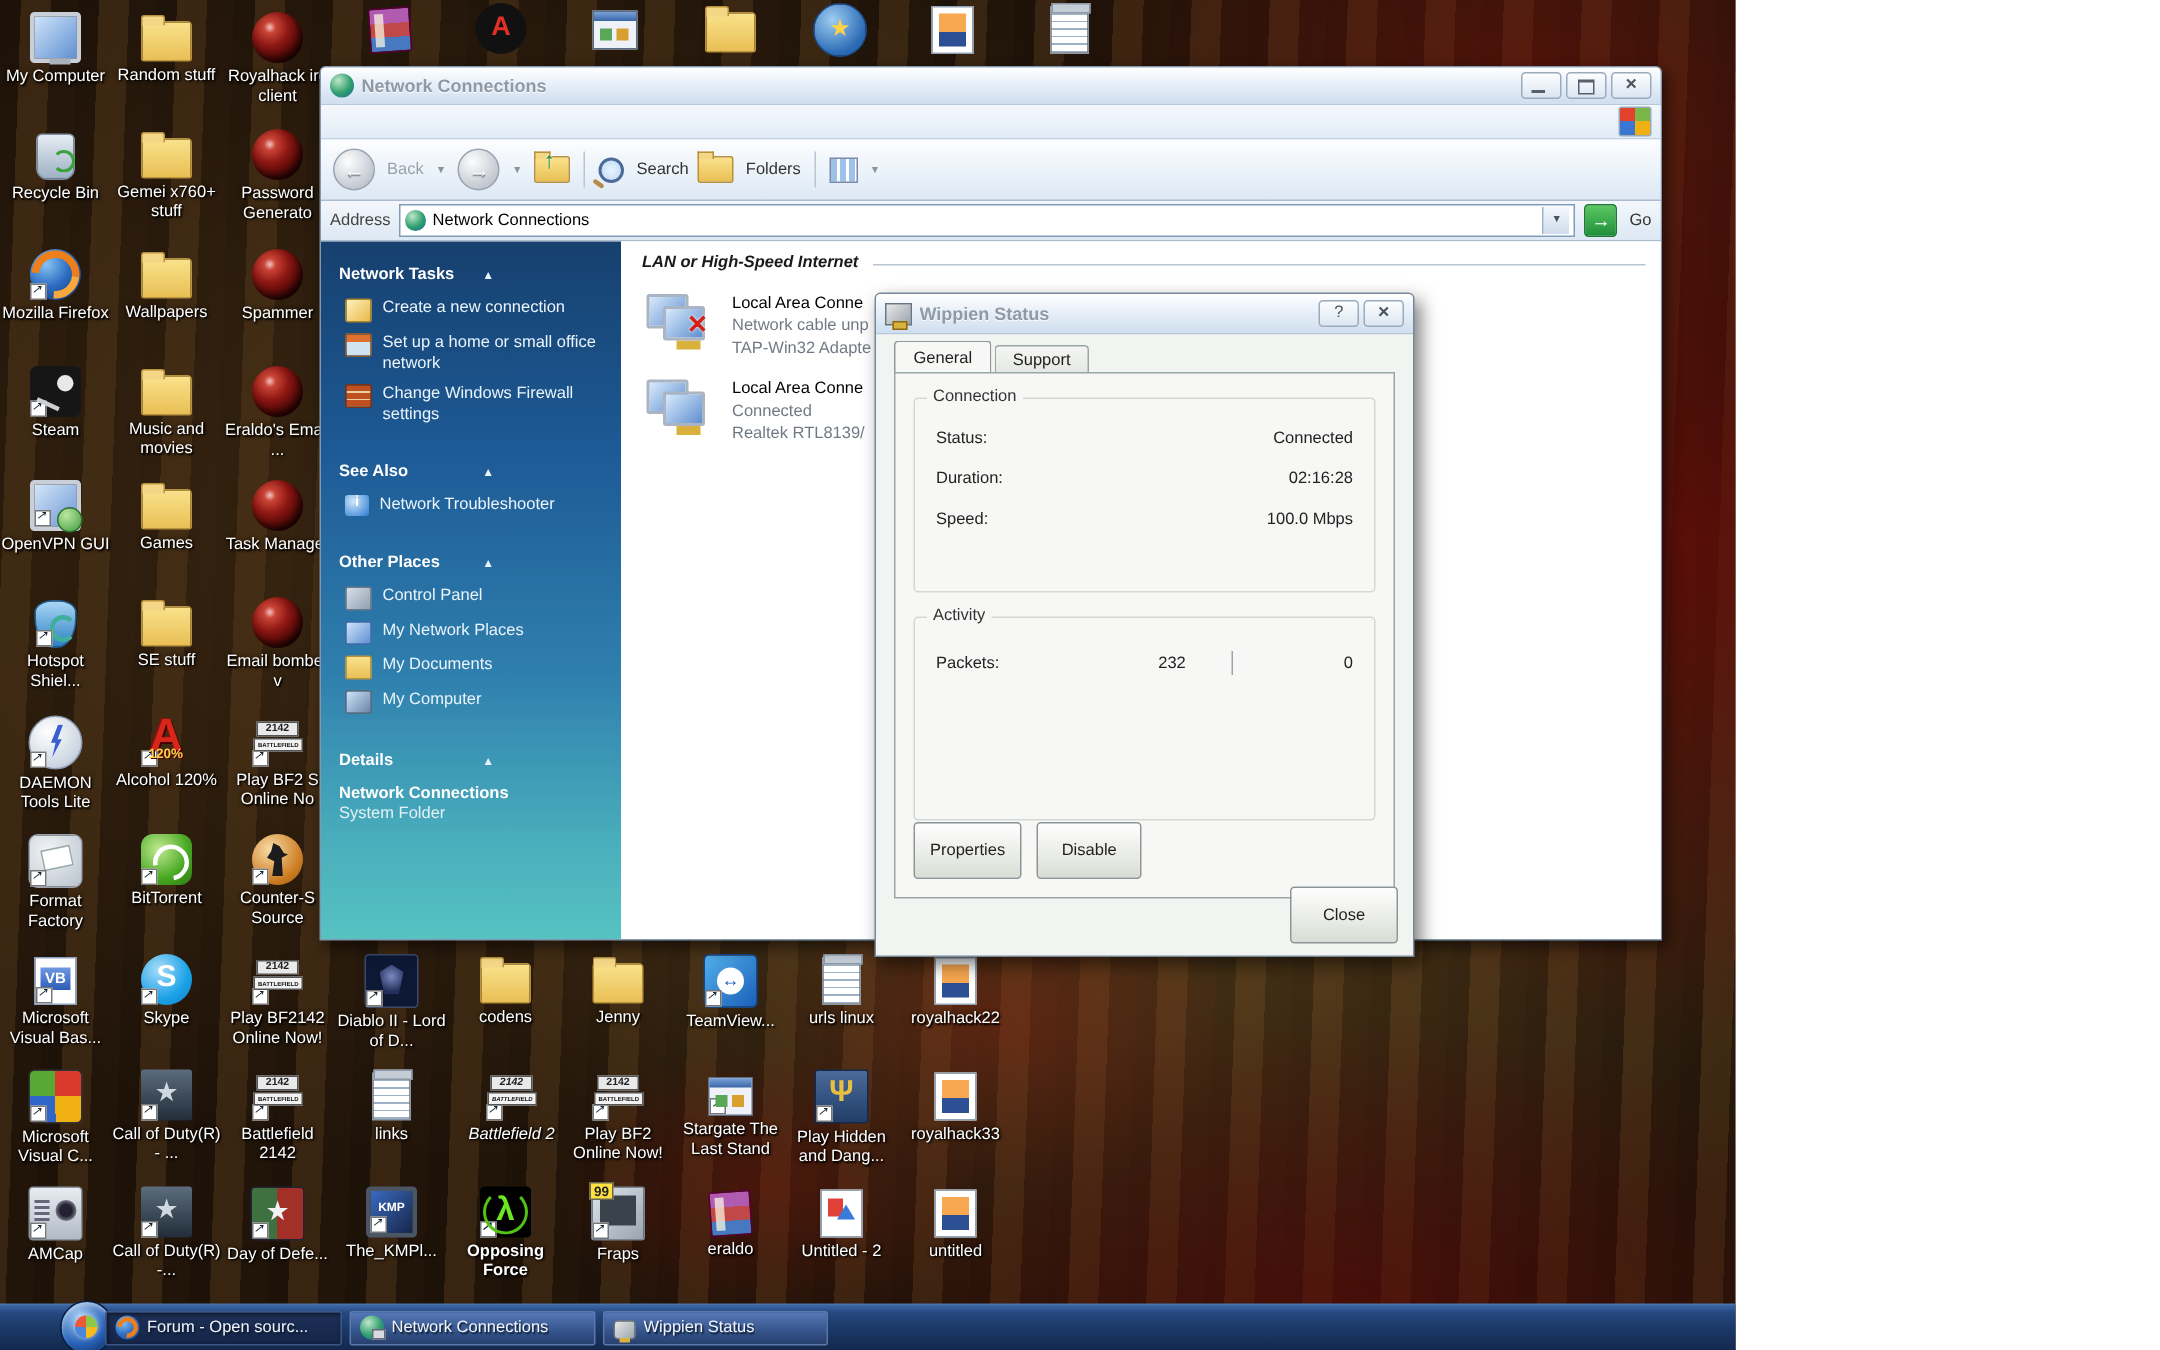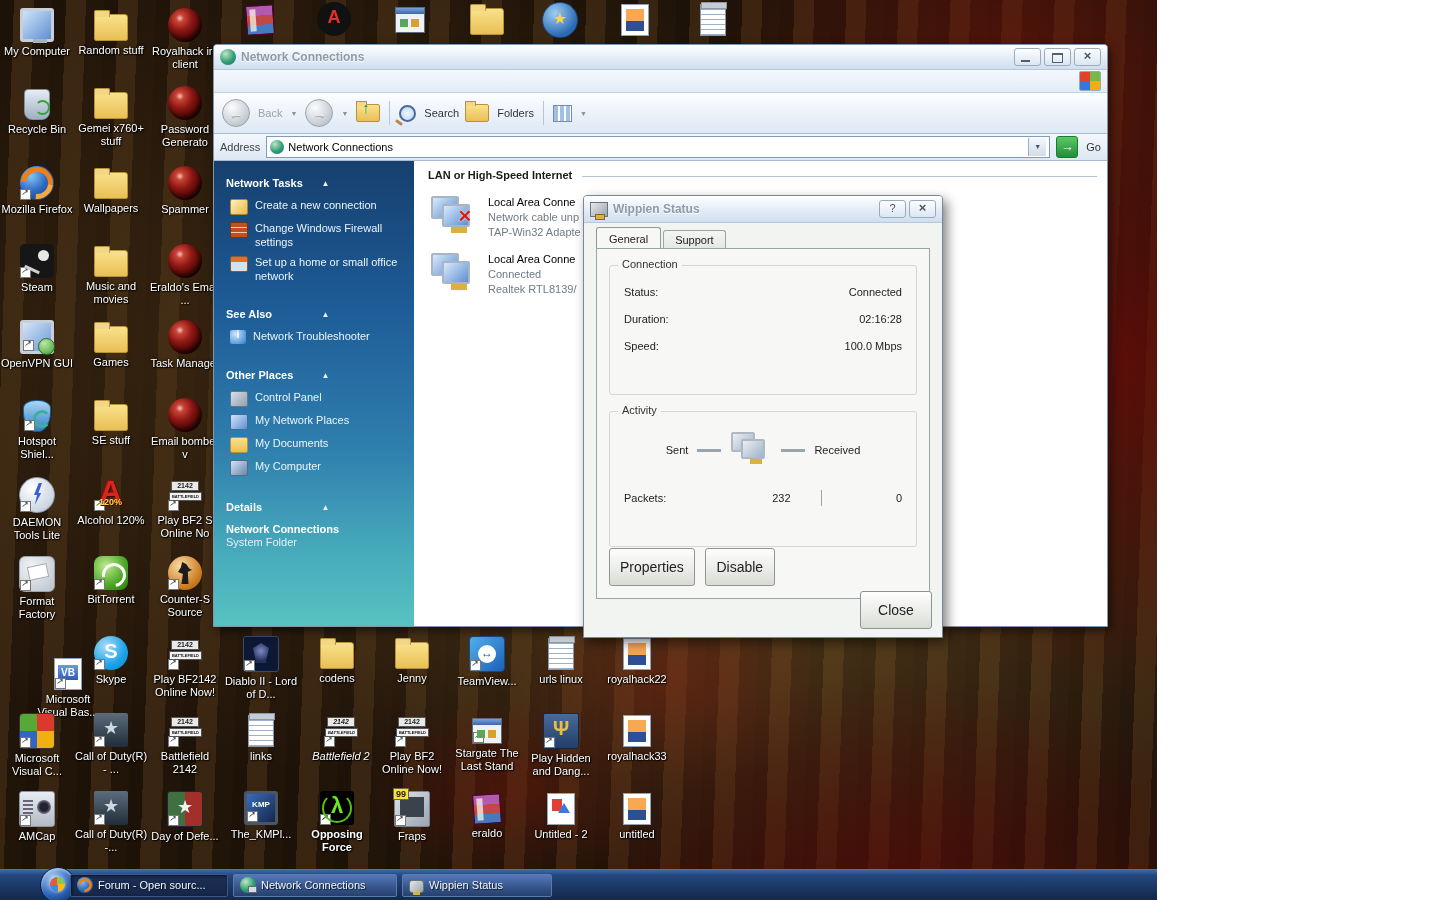--- a/index.html
+++ b/index.html
@@ -164,21 +164,21 @@
   .si-info::before{content:"i";position:absolute;left:0;top:-1px;width:100%;text-align:center;color:#fff;font-size:10px;font-weight:bold;}
   .si-cpanel{background:linear-gradient(135deg,#d8e0e8,#8fa0b0);border:1px solid #66788a;}
   .si-netplaces{background:linear-gradient(135deg,#cfe4fa,#5f8fd0);border:1px solid #3c6aa8;}
   .si-docs{background:linear-gradient(180deg,#f9e28b,#e9bf55);border:1px solid #b8913c;}
   .si-mycomp{background:linear-gradient(135deg,#cfe4fa,#6a84a8);border:1px solid #5a6a7c;}
   .details-name{padding:4px 12px 0;color:#fff;font-size:11px;font-weight:bold;}
   .details-sub{padding:1px 12px;color:#e4f0f8;font-size:11px;}
   
   .mainpane{flex:1;position:relative;background:#fff;overflow:hidden;}
   .group-head{display:flex;align-items:center;padding:8px 10px 2px 14px;}
-  .group-head b{font-size:11px;color:#1a1a1a;white-space:nowrap;}
+  .group-head b{font-size:11px;color:#1a1a1a;white-space:nowrap;font-style:italic;}
   .group-rule{flex:1;height:1px;background:#b8c4d0;margin-left:10px;margin-top:2px;}
   .conn-item{display:flex;gap:10px;margin:12px 0 0 16px;cursor:pointer;}
   .conn-icon{position:relative;width:48px;height:42px;flex:none;}
   .conn-icon::before,.conn-icon::after{content:"";position:absolute;width:24px;height:19px;border:2px solid #aab4c2;border-radius:2px;background:linear-gradient(135deg,#d8eafc,#5f8fd0);}
   .conn-icon::before{left:1px;top:1px;}
   .conn-icon::after{left:12px;top:9px;box-shadow:3px 12px 0 -6px #d8b23c;}
   .cx{position:absolute;right:6px;top:11px;z-index:2;font-size:17px;font-weight:bold;color:#d42015;text-shadow:0 0 2px #fff;display:none;}
   .conn-item.err .cx{display:block;}
   .conn-text .l1{font-size:11px;color:#000;line-height:15px;white-space:nowrap;}
   .conn-text .l2,.conn-text .l3{font-size:11px;color:#717a84;line-height:15px;white-space:nowrap;}
@@ -207,21 +207,21 @@
   .act-ic{position:relative;width:42px;height:36px;flex:none;}
   .act-ic::before,.act-ic::after{content:"";position:absolute;width:20px;height:16px;border:2px solid #b0b8c2;border-radius:2px;background:linear-gradient(135deg,#eceff2,#9fb2cc);}
   .act-ic::before{left:1px;top:0;}
   .act-ic::after{left:11px;top:7px;box-shadow:3px 11px 0 -6px #d8b23c;}
   .pk-row{display:flex;align-items:center;padding:0 14px;margin-top:22px;}
   .pk-label{width:86px;font-size:11px;color:#222;}
   .pk-sent{flex:1;text-align:right;padding-right:30px;font-size:11px;color:#222;}
   .pk-div{width:1px;height:16px;background:#9aa4ae;}
   .pk-recv{flex:1;text-align:right;font-size:11px;color:#222;}
   .btnrow{position:absolute;left:12px;bottom:12px;display:flex;gap:10px;}
-  .btn{min-width:70px;height:22px;border:1px solid #8e9597;border-radius:3px;font-size:14px;color:#222;
+  .btn{min-width:70px;height:22px;border:1px solid #8e9597;border-radius:3px;font-size:11px;color:#222;
     background:linear-gradient(180deg,#fefefe,#e9ebe6 60%,#d9dcd5);display:inline-flex;align-items:center;justify-content:center;padding:18px 10px;box-sizing:border-box;cursor:pointer;}
   .close-row{position:absolute;right:10px;bottom:8px;}
   
   #taskbar{position:absolute;left:0;bottom:0;width:1440px;height:30px;z-index:10;
     background:linear-gradient(180deg,#3c68a8 0%,#24477e 18%,#1b3866 55%,#13284c 100%);border-top:1px solid #4a72a8;}
   .orb{position:absolute;left:40px;top:-3px;width:34px;height:34px;border-radius:50%;cursor:pointer;
     background:radial-gradient(circle at 35% 28%,#a6cdf4,#2a64b8 55%,#0c2c62 92%);border:1px solid #081e42;box-shadow:inset 0 2px 3px rgba(255,255,255,.5);}
   .orb::before{content:"";position:absolute;left:9px;top:9px;width:15px;height:15px;border-radius:50%;
     background:conic-gradient(#8cc84a 0 25%, #f4bc1c 0 50%, #4a86dc 0 75%, #ec5838 0);box-shadow:0 0 3px rgba(255,255,255,.6);}
   #tb-buttons{position:absolute;left:70px;top:0;height:30px;display:flex;align-items:center;gap:5px;}
@@ -367,21 +367,21 @@
           <i class="scb"></i>
         </div>
         <div class="di-label">BitTorrent</div>
       </div>
       <div class="di has-sc" style="left: 148px; top: 556px;">
         <div class="di-img ic-cs">
           <i class="scb"></i>
         </div>
         <div class="di-label">Counter-S Source</div>
       </div>
-      <div class="di has-sc" style="left: 0px; top: 656px; margin-left: 31px;">
+      <div class="di has-sc" style="left: 0px; top: 636px;">
         <div class="di-img ic-vb">
           <i class="scb"></i>
         </div>
         <div class="di-label">Microsoft Visual Bas...</div>
       </div>
       <div class="di has-sc" style="left: 74px; top: 636px;">
         <div class="di-img ic-skype">
           <i class="scb"></i>
         </div>
         <div class="di-label">Skype</div>
@@ -601,26 +601,26 @@
       <div class="sidepane">
         <div class="sec-title">
           <span>Network Tasks</span>
           <span class="sec-arrow">▲</span>
         </div>
         <div class="side-item">
           <span class="si si-wizard"></span>
           <span class="si-label">Create a new connection</span>
         </div>
         <div class="side-item">
+          <span class="si si-home"></span>
+          <span class="si-label">Set up a home or small office network</span>
+        </div>
+        <div class="side-item">
           <span class="si si-firewall"></span>
           <span class="si-label">Change Windows Firewall settings</span>
-        </div>
-        <div class="side-item">
-          <span class="si si-home"></span>
-          <span class="si-label">Set up a home or small office network</span>
         </div>
         <div class="sec-title" style="margin-top:14px;">
           <span>See Also</span>
           <span class="sec-arrow">▲</span>
         </div>
         <div class="side-item">
           <span class="si si-info"></span>
           <span class="si-label">Network Troubleshooter</span>
         </div>
         <div class="sec-title" style="margin-top:14px;">
@@ -701,27 +701,20 @@
             <span class="k">Duration:</span>
             <span class="v">02:16:28</span>
           </div>
         <div class="kv">
             <span class="k">Speed:</span>
             <span class="v">100.0 Mbps</span>
           </div>
       </div>
       <div class="groupbox gb-act">
         <span class="legend">Activity</span>
-        <div class="act-graphic">
-          <span class="act-label">Sent</span>
-          <span class="dash"></span>
-          <span class="act-ic"></span>
-          <span class="dash"></span>
-          <span class="act-label">Received</span>
-        </div>
         <div class="pk-row">
           <span class="pk-label">Packets:</span>
           <span class="pk-sent">232</span>
           <span class="pk-div"></span>
           <span class="pk-recv">0</span>
         </div>
       </div>
       <div class="btnrow">
         <span class="btn">Properties</span>
         <span class="btn">Disable</span>

